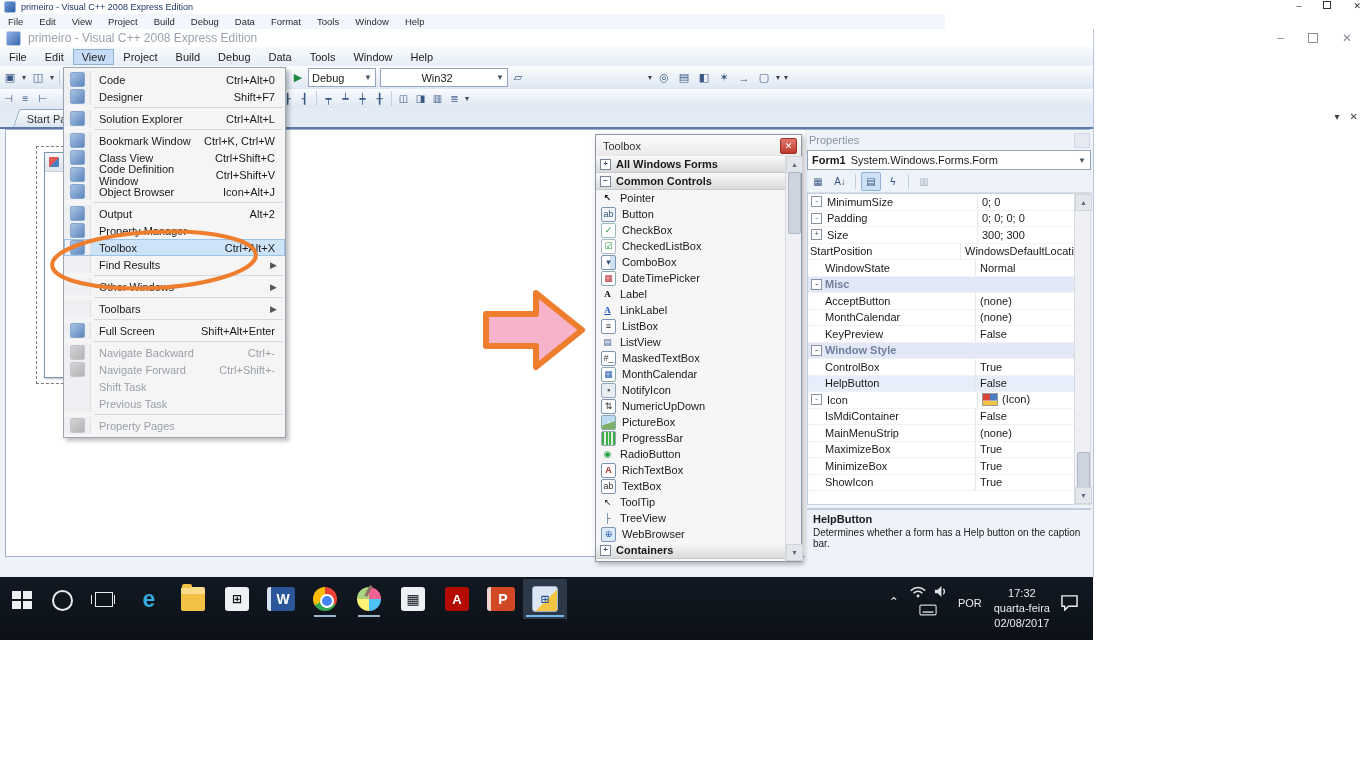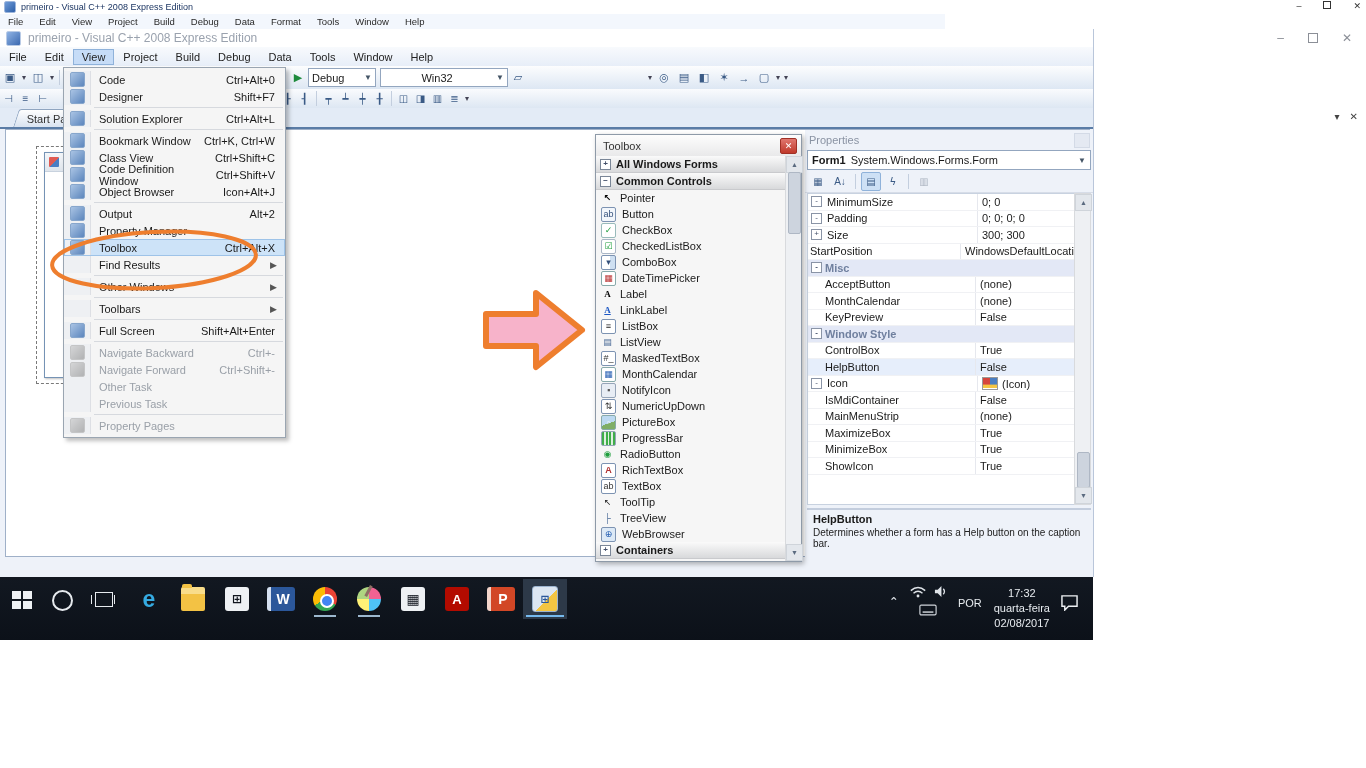--- a/index.html
+++ b/index.html
@@ -99,21 +99,21 @@
   .pselector .carr{margin-left:auto;margin-right:4px;font-size:8px;color:#456;}
   .ptoolbar{height:22px;display:flex;align-items:center;padding-left:3px;gap:2px;border-bottom:1px solid #d7dde8;}
   .pticon{width:18px;height:17px;display:flex;align-items:center;justify-content:center;font-size:10px;color:#3a5a85;border:1px solid transparent;border-radius:2px;}
   .pticon.active{background:#cde0f5;border-color:#8fb2da;}
   .pticon.disabled{color:#aab2bf;}
   .pgrid{position:absolute;left:2px;right:17px;top:63px;height:310px;background:#fff;border:1px solid #c8d2e0;overflow:hidden;}
   .pgrow{display:flex;align-items:center;height:15.5px;border-bottom:1px solid #f0f1f4;}
   .pgrow .pm2{width:9px;height:9px;border:1px solid #8a94a6;background:#fff;font-size:8px;line-height:7px;text-align:center;color:#44506a;margin:0 3px;}
   .pgrow .pmspace{width:15px;}
   .pgrow .pname{flex:0 0 150px;border-right:1px solid #e6e8ee;align-self:stretch;display:flex;align-items:center;padding-left:2px;}
-  .pgrow .pval{flex:1;padding-left:4px;display:flex;align-items:flex-end;gap:4px;}
+  .pgrow .pval{flex:1;padding-left:4px;display:flex;align-items:flex-start;gap:4px;}
   .pgrow.cat{background:#e3e8f6;color:#70809f;font-weight:bold;}
   .pgrow.sel{background:#e6eefb;}
   .valico{width:14px;height:11px;background:linear-gradient(90deg,#d6453c 50%,#4a7ec2 50%),linear-gradient(#f4c542,#f4c542);display:inline-block;border:1px solid #999;background-size:100% 60%,100% 40%;background-position:top,bottom;background-repeat:no-repeat;}
   .pscroll{position:absolute;right:2px;top:63px;width:15px;height:310px;background:#eef0f3;border:1px solid #d8dadd;}
   .phelp{position:absolute;left:2px;right:2px;top:378px;height:44px;background:#eef2f9;border-top:2px solid #c3cddd;padding:3px 6px;}
   .phelp b{font-size:11px;}
   .phelp div{font-size:10px;color:#222;margin-top:2px;}
   
   .statusbar{left:0;top:557px;width:1093px;height:20px;background:#f3f3f3;border-top:1px solid #c9d4e4;display:flex;align-items:center;font-size:11px;color:#222;padding-left:8px;}
   .taskbar{left:0;top:577px;width:1093px;height:63px;background:linear-gradient(#121821,#0c1119);display:flex;align-items:flex-start;}
@@ -424,20 +424,27 @@
             <span>300; 300</span>
           </span>
         </div>
         <div class="pgrow">
           <span class="pmspace"></span>
           <span class="pname">StartPosition</span>
           <span class="pval">
             <span>WindowsDefaultLocation</span>
           </span>
         </div>
+        <div class="pgrow">
+          <span class="pmspace"></span>
+          <span class="pname">WindowState</span>
+          <span class="pval">
+            <span>Normal</span>
+          </span>
+        </div>
         <div class="pgrow cat">
           <span class="pm2">-</span>
           <span>Misc</span>
         </div>
         <div class="pgrow">
           <span class="pmspace"></span>
           <span class="pname">AcceptButton</span>
           <span class="pval">
             <span>(none)</span>
           </span>
@@ -637,21 +644,21 @@
       </div>
       <div class="vrow disabled">
         <span class="gut">
           <span class="mico"></span>
         </span>
         <span class="vlabel">Navigate Forward</span>
         <span class="vshort">Ctrl+Shift+-</span>
       </div>
       <div class="vrow disabled">
         <span class="gut"></span>
-        <span class="vlabel">Other Task</span>
+        <span class="vlabel">Shift Task</span>
       </div>
       <div class="vrow disabled">
         <span class="gut"></span>
         <span class="vlabel">Previous Task</span>
       </div>
       <div class="vsep"></div>
       <div class="vrow disabled">
         <span class="gut">
           <span class="mico"></span>
         </span>

